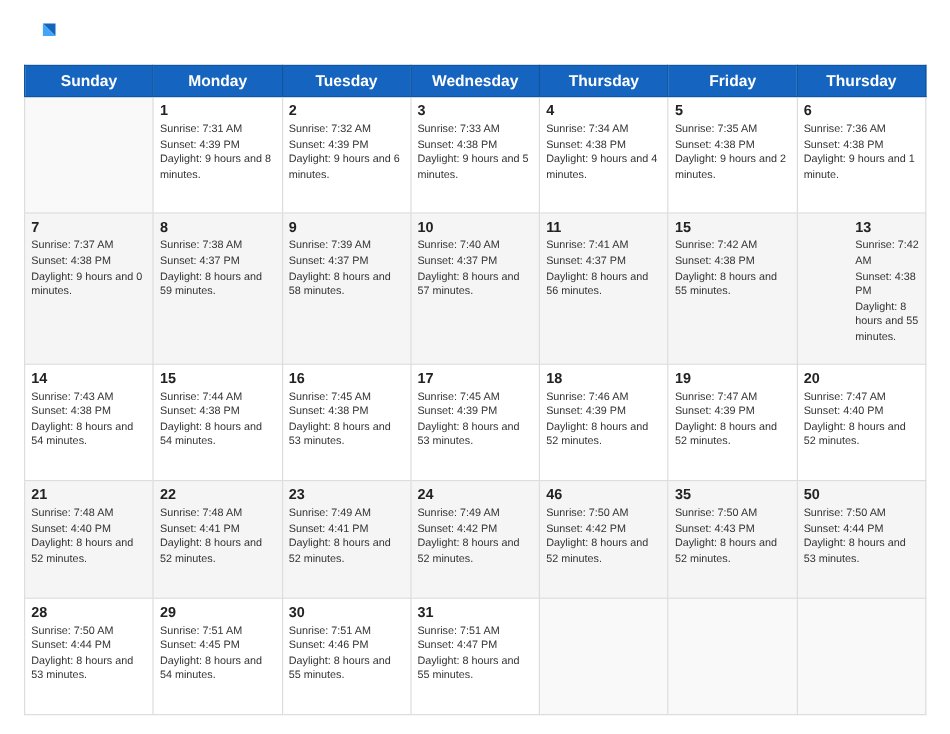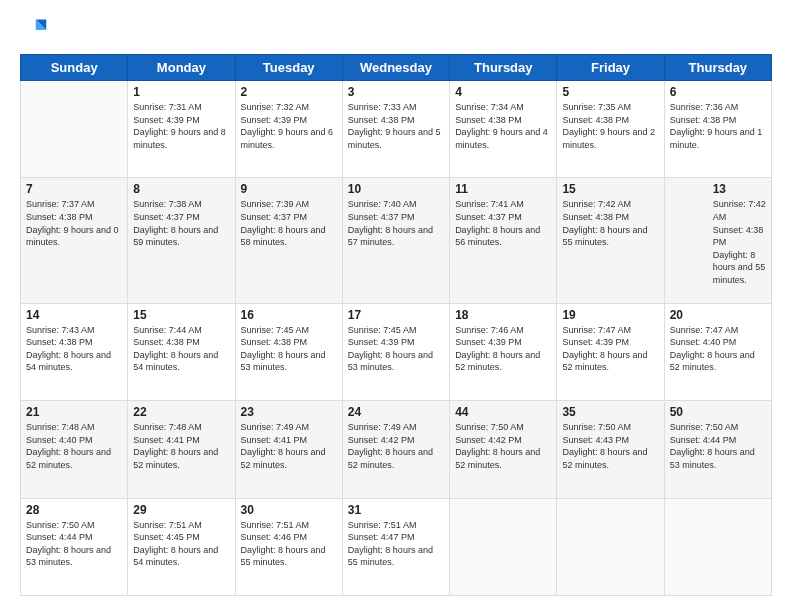--- a/index.html
+++ b/index.html
@@ -226,21 +226,21 @@
           </td>
           <td style="background: rgb(245, 245, 245);">
             <span class="day-number">23</span>
             <div class="cell-info">Sunrise: 7:49 AM<br>Sunset: 4:41 PM<br>Daylight: 8 hours and 52 minutes.</div>
           </td>
           <td style="background: rgb(245, 245, 245);">
             <span class="day-number">24</span>
             <div class="cell-info">Sunrise: 7:49 AM<br>Sunset: 4:42 PM<br>Daylight: 8 hours and 52 minutes.</div>
           </td>
           <td style="background: rgb(245, 245, 245);">
-            <span class="day-number">44</span>
+            <span class="day-number">46</span>
             <div class="cell-info">Sunrise: 7:50 AM<br>Sunset: 4:42 PM<br>Daylight: 8 hours and 52 minutes.</div>
           </td>
           <td style="background: rgb(245, 245, 245);">
             <span class="day-number">35</span>
             <div class="cell-info">Sunrise: 7:50 AM<br>Sunset: 4:43 PM<br>Daylight: 8 hours and 52 minutes.</div>
           </td>
           <td style="background: rgb(245, 245, 245);">
             <span class="day-number">50</span>
             <div class="cell-info">Sunrise: 7:50 AM<br>Sunset: 4:44 PM<br>Daylight: 8 hours and 53 minutes.</div>
           </td>

